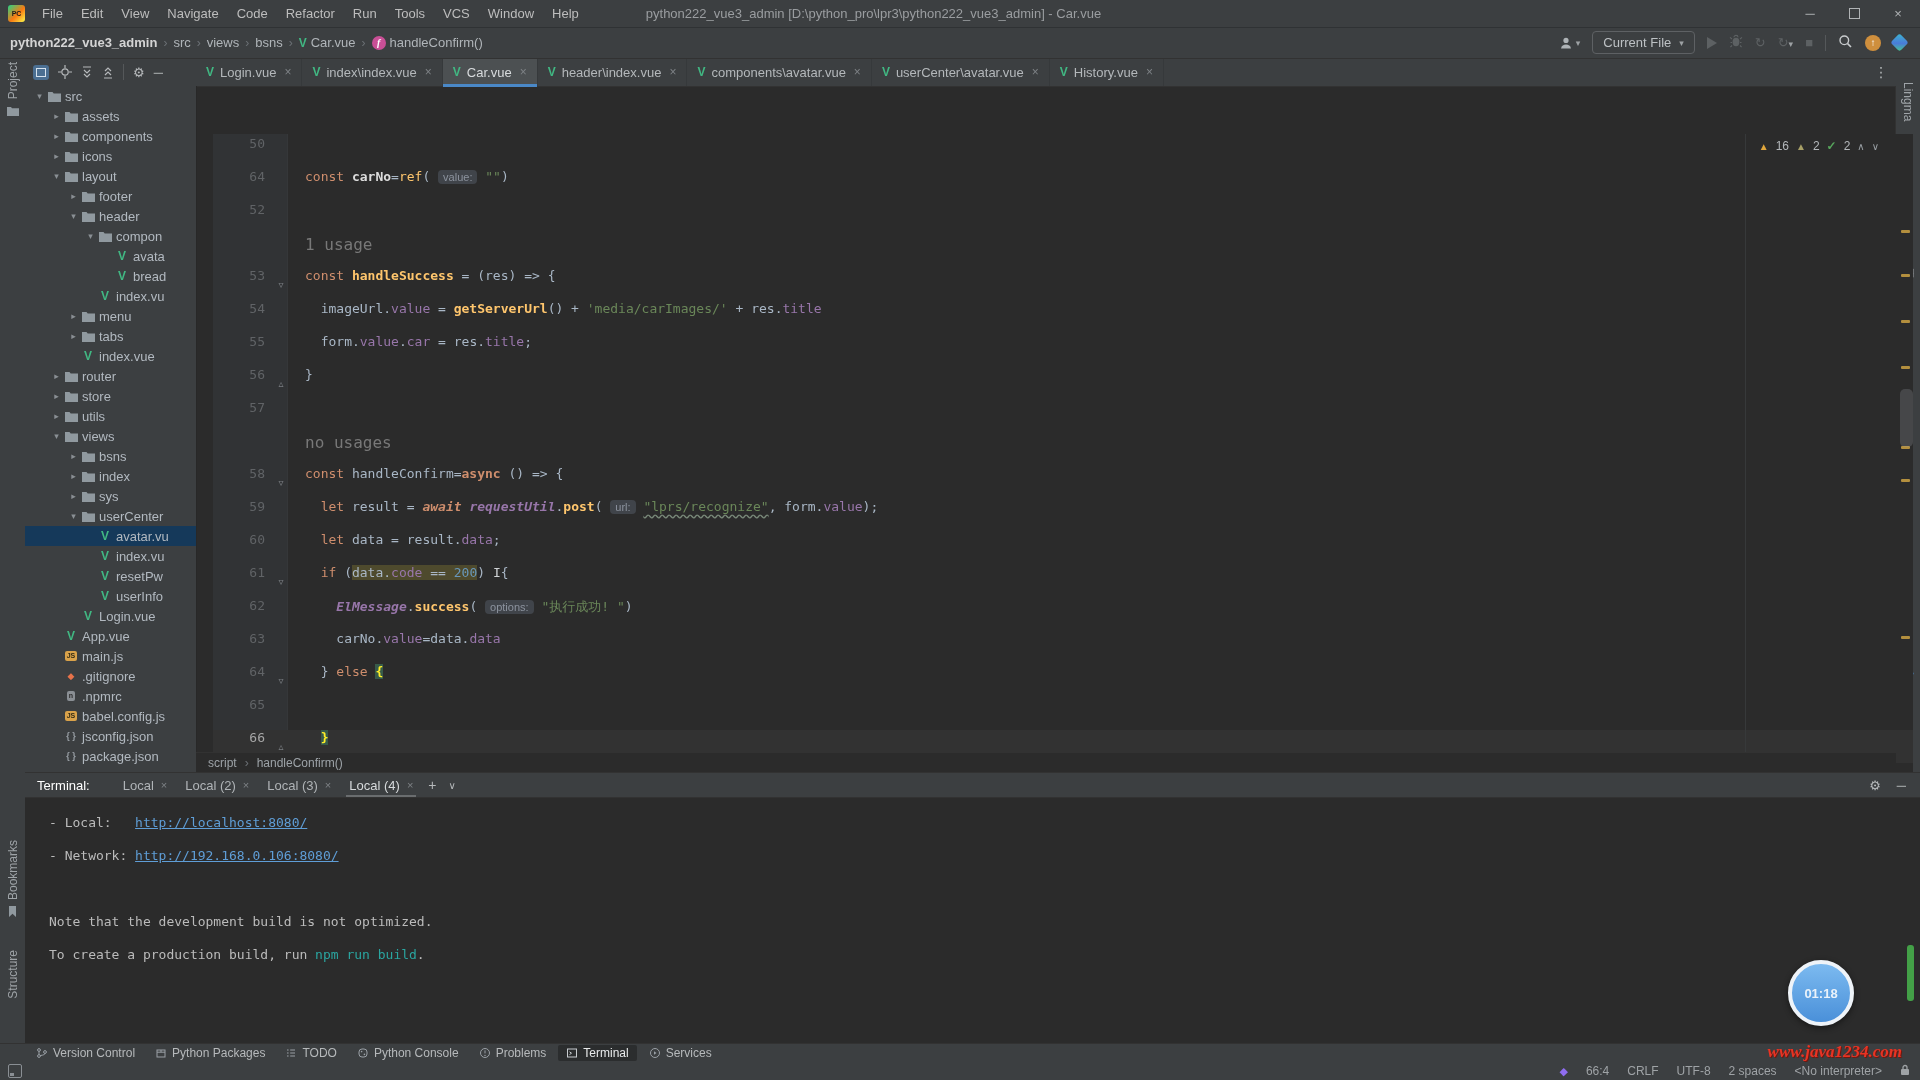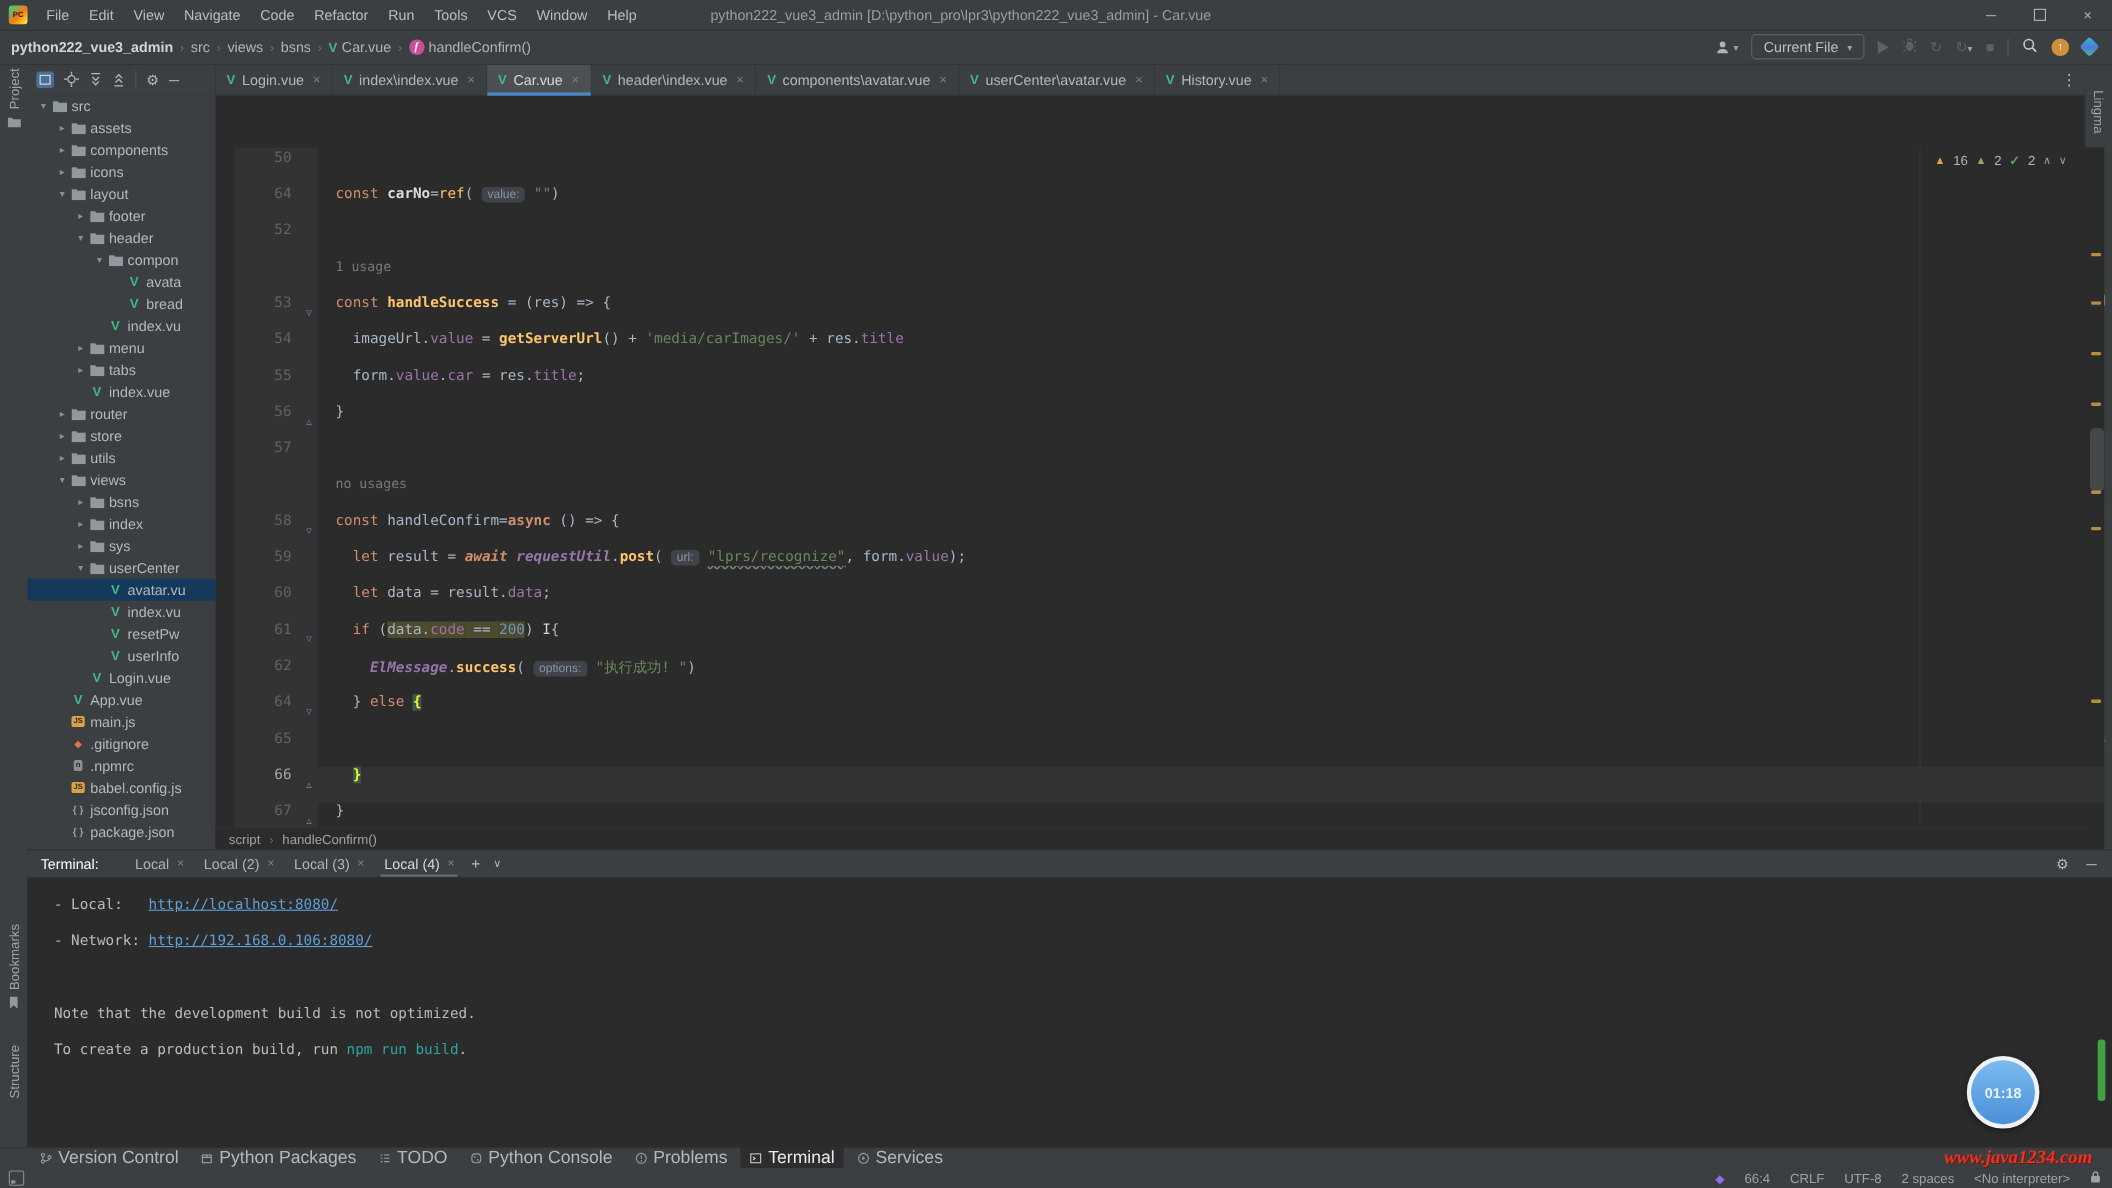--- a/index.html
+++ b/index.html
@@ -96,21 +96,21 @@
   .c-propw{color:#9876aa;text-decoration:underline wavy #c7a23d;text-underline-offset:3px;}
   .c-mod{color:#9876aa;font-style:italic;font-weight:bold;}
   .c-str{color:#6a8759;}
   .c-stru{color:#6a8759;text-decoration:underline wavy #7a8a7a;text-underline-offset:3px;}
   .c-num{color:#6897bb;} .c-plain{color:#a9b7c6;}
   .c-sel{background:#4e4a2d;}
   .c-brace{color:#ffef28;background:#375b4a;font-weight:bold;}
   .c-ibeam{color:#d0d3d6;}
   .c-inlay{background:#40444a;color:#8c939e;border-radius:4px;padding:1px 5px;font-size:11px;
            font-family:"Liberation Sans",sans-serif;}
-  .c-usage{color:#787878;font-size:12px;font-family:"DejaVu Sans Mono",monospace;}
+  .c-usage{color:#787878;font-size:16px;font-family:"DejaVu Sans Mono",monospace;}
   #marginguide{position:absolute;left:1532px;top:0;width:1px;height:100%;background:#37393a;}
   .insp{position:absolute;top:5px;right:34px;display:flex;align-items:center;gap:7px;font-size:12px;color:#b3b7ba;}
   .tri{font-size:10px;} .tri.o{color:#e0a63c;} .tri.g2{color:#a8a067;}
   .chk{color:#57a65c;font-size:12px;font-weight:bold;}
   .inav{color:#9aa0a5;font-size:10px;}
   .emark{position:absolute;right:3px;width:9px;height:3px;background:#b38f3e;border-radius:1px;}
   #ethumb{position:absolute;right:0;top:255px;width:13px;height:58px;background:rgba(170,175,180,.22);border-radius:5px;}
 
   
   #ebc{position:absolute;left:196px;top:752px;width:1700px;height:20px;background:#2b2b2b;
@@ -131,21 +131,21 @@
   #term{position:absolute;left:25px;top:798px;width:1895px;height:245px;background:#2b2b2b;
         font:13px "DejaVu Sans Mono",monospace;padding:8px 0 0 24px;box-sizing:border-box;}
   #term p{margin:0;height:33px;line-height:33px;white-space:pre;}
   .t-plain{color:#bbbbbb;}
   .t-link{color:#5f9ed7;text-decoration:underline;}
   .t-cmd{color:#2aa5a0;}
 
   
   #botbar{position:absolute;left:0;top:1043px;width:1920px;height:19px;background:#3c3f41;
           border-top:1px solid #323232;display:flex;align-items:center;padding-left:28px;box-sizing:border-box;gap:4px;}
-  .bitem{display:flex;align-items:center;gap:5px;padding:1px 8px;font-size:16px;color:#b6b9bb;border-radius:2px;}
+  .bitem{display:flex;align-items:center;gap:5px;padding:1px 8px;font-size:12px;color:#b6b9bb;border-radius:2px;}
   .bitem.active{background:#2b2d2e;color:#e8eaeb;}
   #wmark{position:absolute;right:18px;top:-2px;font:italic bold 17px "Liberation Serif",serif;
          color:#e93323;text-shadow:1px 1px 0 #6e180f;}
   #statusbar{position:absolute;left:0;top:1062px;width:1920px;height:18px;background:#3c3f41;
              display:flex;align-items:center;font-size:12px;color:#9fa3a6;}
   #statusbar .sleft{margin-left:8px;display:flex;align-items:center;}
   .twico{width:12px;height:12px;border:1px solid #8a8f94;border-radius:2px;position:relative;}
   .twico i{position:absolute;left:1px;bottom:1px;width:4px;height:3px;background:#8a8f94;display:block;}
   #statusbar .sright{margin-left:auto;display:flex;align-items:center;gap:18px;margin-right:10px;}
   .ai-ic{color:#8f6df0;font-size:11px;}
@@ -721,20 +721,25 @@
           <span class="ln">61</span>
           <span class="fold">▿</span>
           <span class="code"><span class="c-plain">  </span><span class="c-kw">if</span><span class="c-plain"> (</span><span class="c-plain c-sel">data.</span><span class="c-prop c-sel">code</span><span class="c-plain c-sel"> == </span><span class="c-num c-sel">200</span><span class="c-plain">) </span><span class="c-ibeam">I</span><span class="c-plain">{</span></span>
         </div>
         <div class="cl">
           <span class="ln">62</span>
           <span class="fold"></span>
           <span class="code"><span class="c-plain">    </span><span class="c-mod">ElMessage</span><span class="c-plain">.</span><span class="c-callb">success</span><span class="c-plain">( </span><span class="c-inlay">options:</span><span class="c-plain"> </span><span class="c-str">"执行成功! "</span><span class="c-plain">)</span></span>
         </div>
         <div class="cl">
+          <span class="ln">63</span>
+          <span class="fold"></span>
+          <span class="code"><span class="c-plain">    carNo.</span><span class="c-prop">value</span><span class="c-plain">=data.</span><span class="c-prop">data</span></span>
+        </div>
+        <div class="cl">
           <span class="ln">64</span>
           <span class="fold">▿</span>
           <span class="code"><span class="c-plain">  } </span><span class="c-kw">else</span><span class="c-plain"> </span><span class="c-brace">{</span></span>
         </div>
         <div class="cl">
           <span class="ln">65</span>
           <span class="fold"></span>
         </div>
         <div class="cl cur">
           <span class="ln">66</span>

